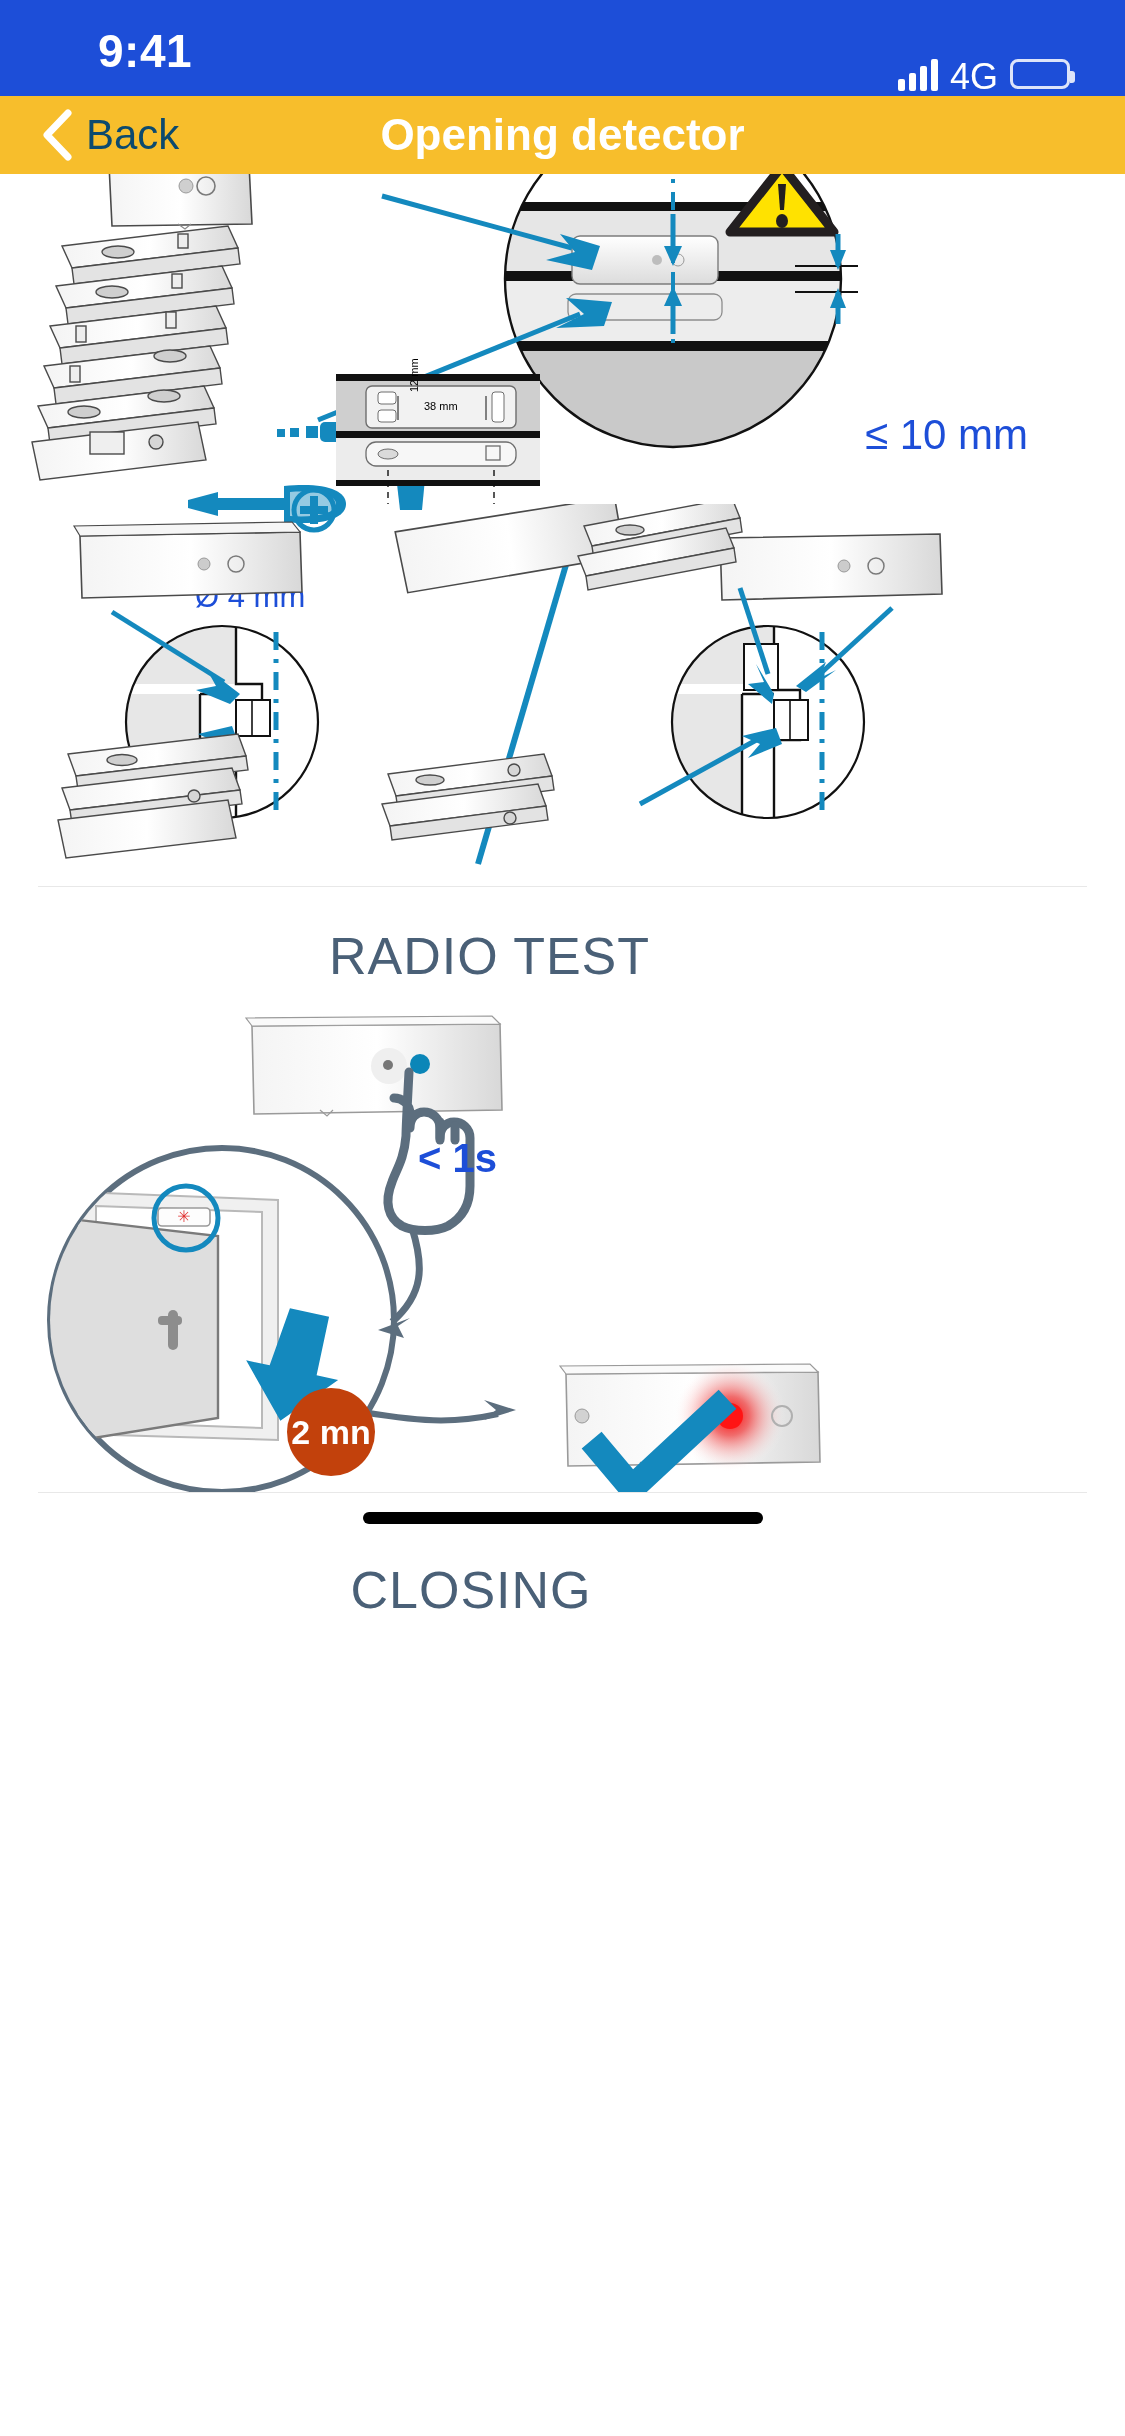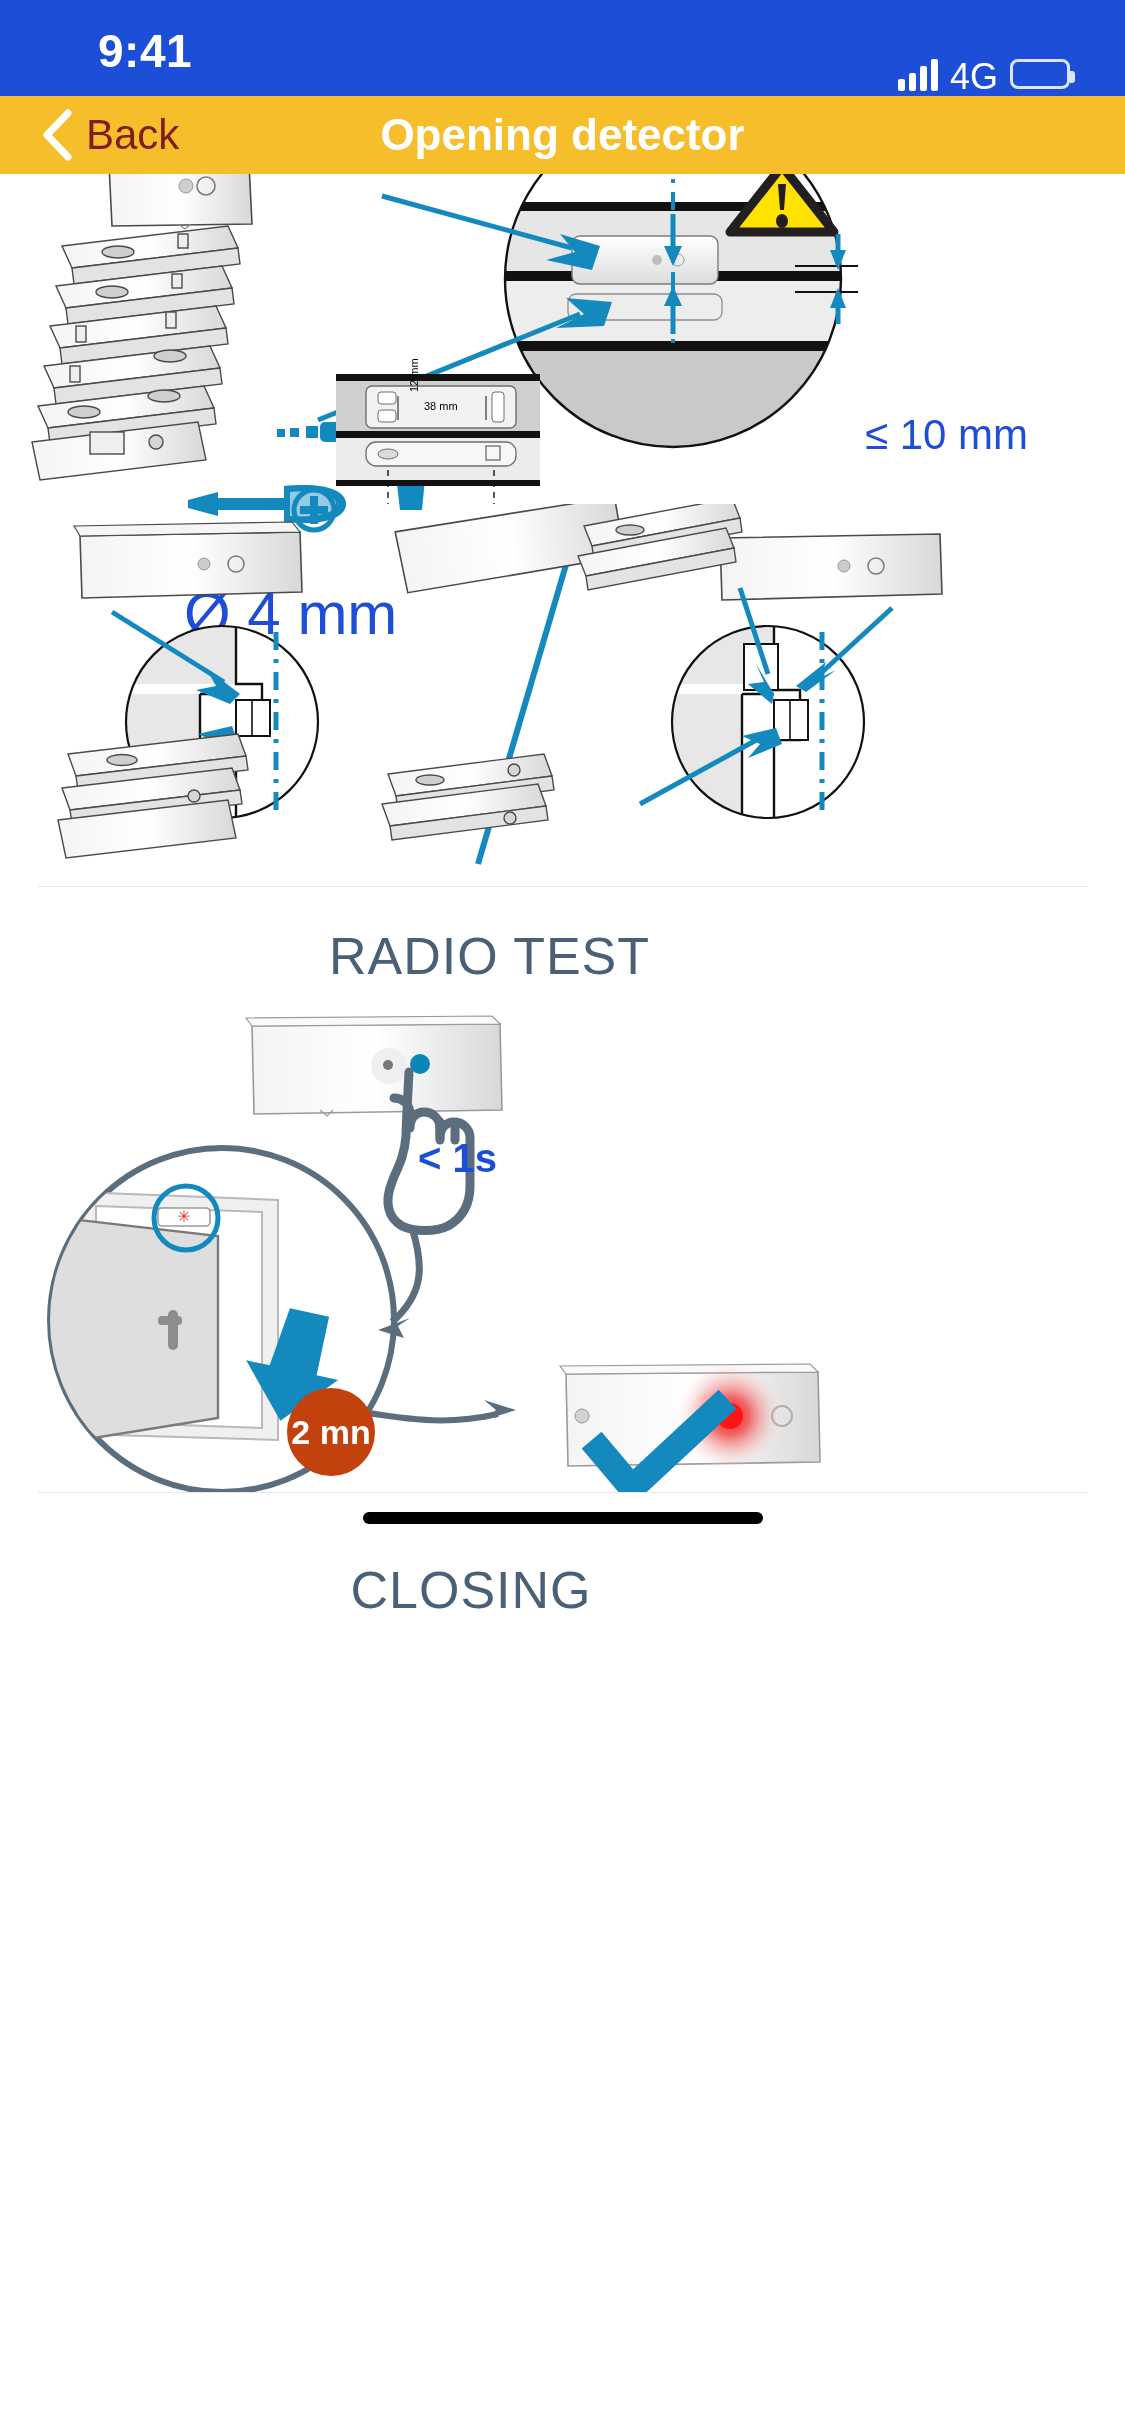--- a/index.html
+++ b/index.html
@@ -41,21 +41,21 @@
   #nav-bar{
     position:absolute; left:0; top:96px; width:1125px; height:78px;
     background:#F7BE2C;
   }
   #back-button{
     position:absolute; left:30px; top:0; height:78px;
     display:flex; align-items:center; gap:14px; padding:0 12px;
     cursor:pointer;
   }
   #back-chevron{ display:block; }
-  #back-label{ font-size:42px; color:#7f1d1d; font-weight:400;}
+  #back-label{ font-size:42px; color:#0c4a6e; font-weight:400;}
   #nav-title{
     position:absolute; left:0; top:0; width:1125px; height:78px;
     display:flex; align-items:center; justify-content:center;
     font-size:44px; font-weight:700; color:#ffffff;
   }
 
   
   #content{
     position:absolute; left:0; top:174px; width:1125px; height:2262px;
     background:#ffffff; overflow:hidden;
@@ -77,21 +77,21 @@
     text-align:center; font-size:52px; color:#4A6077; font-weight:400;
     letter-spacing:1px;
   }
   #home-indicator{
     position:absolute; left:50%; transform:translateX(-50%);
     top:1338px; width:400px; height:12px; background:#000; border-radius:6px;
   }
 
   .lbl{ position:absolute; color:#1d4ed8; font-size:42px; white-space:nowrap; }
   #label-10mm{ left:865px; top:237px; }
-  #label-4mm { left:184px; top:405px; font-size:60px;}
+  #label-4mm { left:195px; top:405px; font-size:31px;}
   #label-1s  { left:418px; top:962px; font-size:40px; font-weight:600;}
   #badge-2mn {
     position:absolute; left:287px; top:1214px; width:88px; height:88px;
     background:#c2410c; border-radius:50%;
     display:flex; align-items:center; justify-content:center;
     color:#fff; font-size:34px; font-weight:700;
   }
   .mini-lbl{ position:absolute; color:#000; font-size:11px; white-space:nowrap;}
   #label-55mm{ left:424px; top:226px;}
   #label-12mm{ left:408px; top:218px; transform:rotate(-90deg); transform-origin:left top;}

